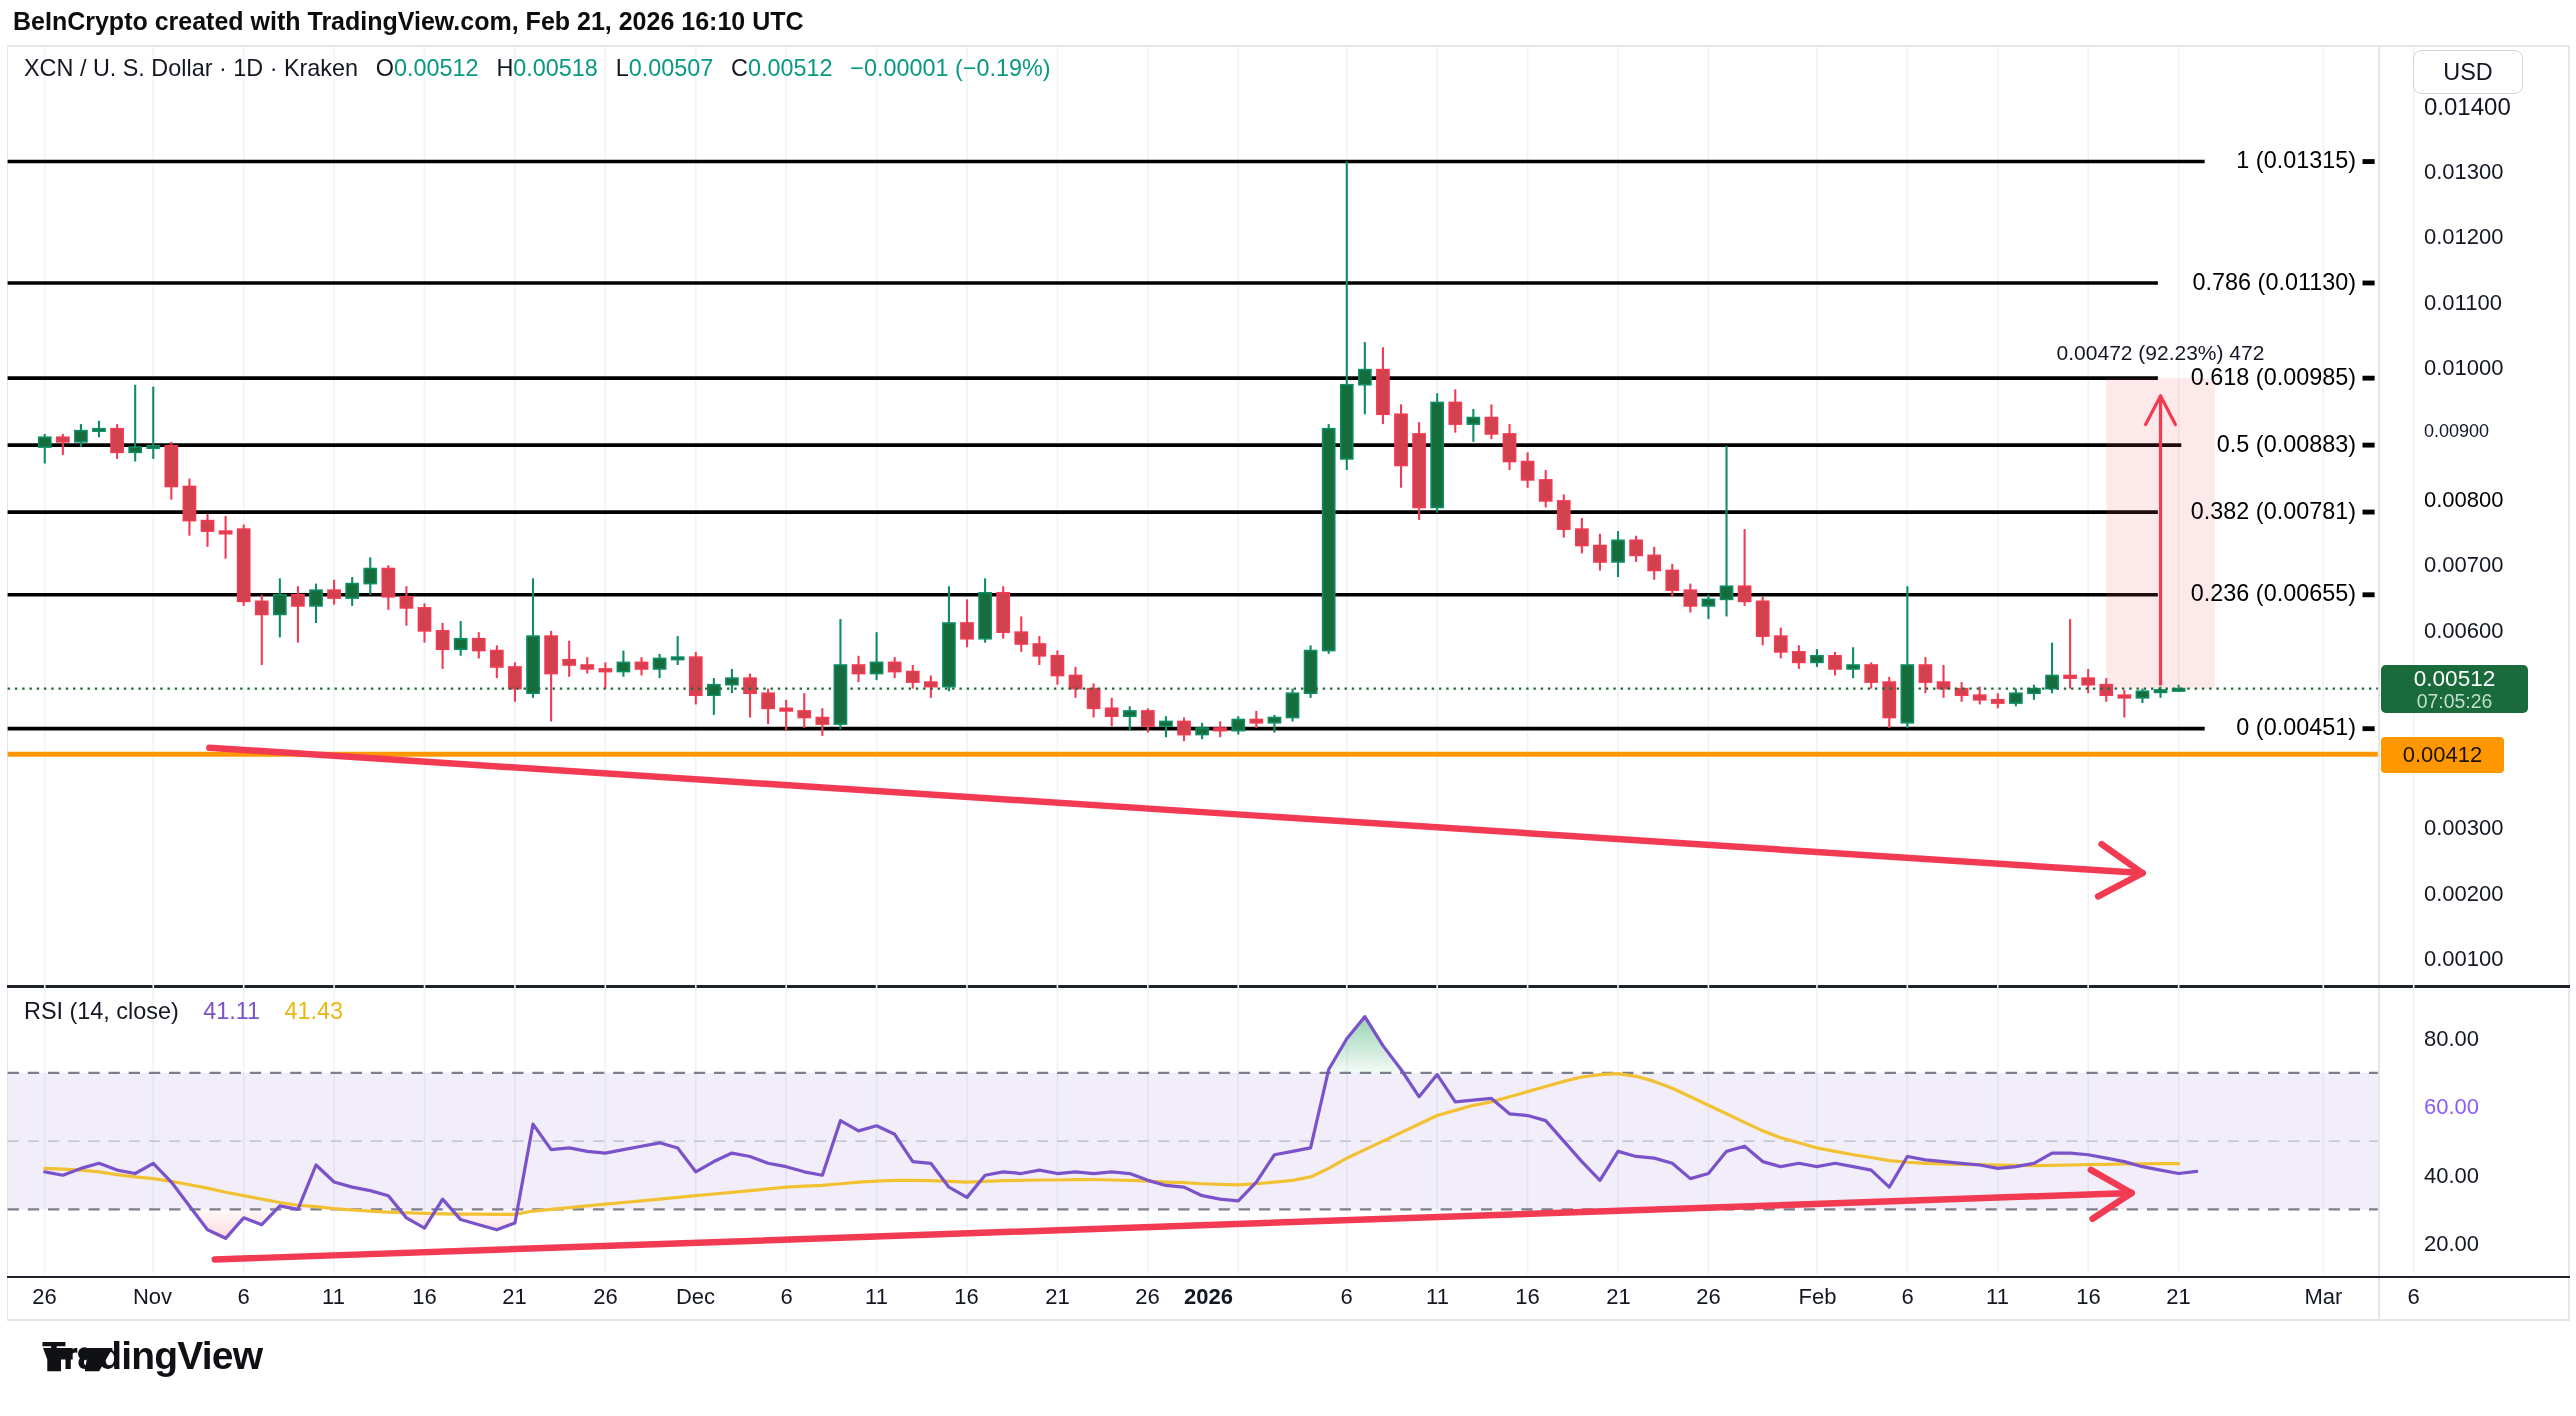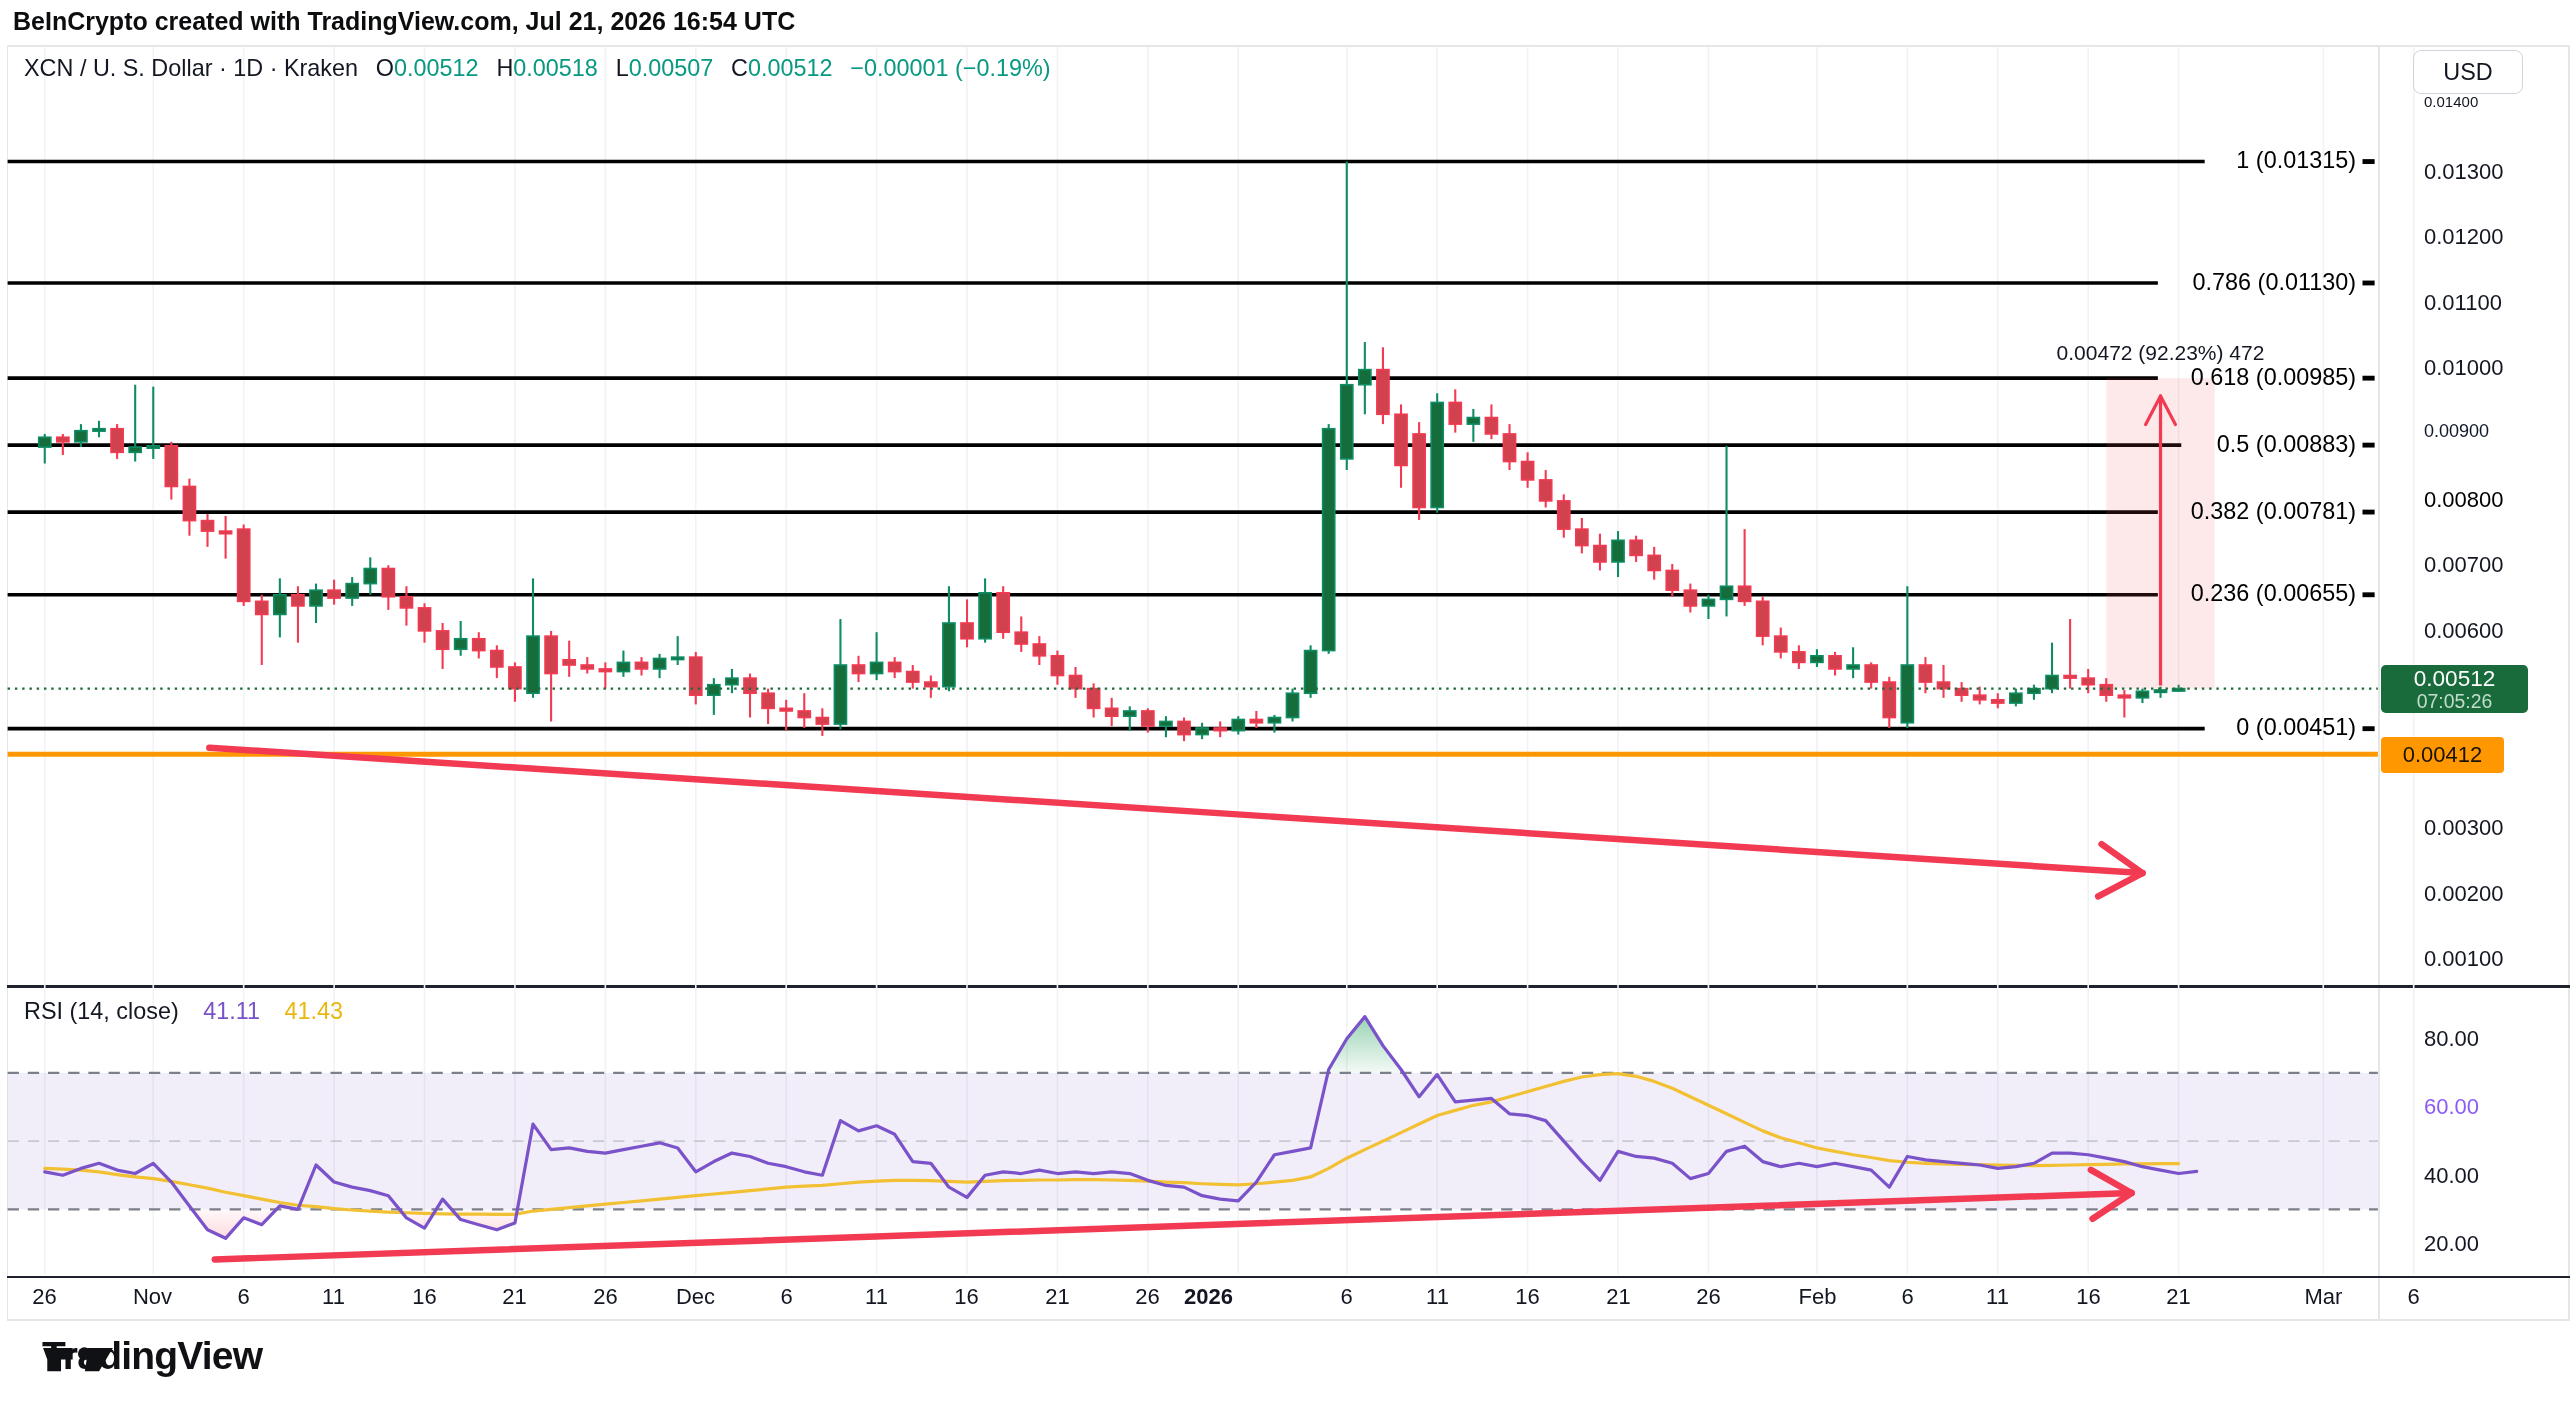--- a/index.html
+++ b/index.html
@@ -29,21 +29,21 @@
   #measure-note{font-size:21px;color:#131722;width:339px;text-align:center;}
   #watermark{left:42px;top:1334px;display:flex;align-items:center;gap:14.5px;}
   #watermark .wm-text{font-size:39px;font-weight:700;color:#101114;letter-spacing:-0.8px;}
   svg{position:absolute;left:0;top:0;}
 </style>
 </head>
 <body>
 
 <div id="stage">
 
-  <div class="abs" id="header-title">BeInCrypto created with TradingView.com, Jul 21, 2026 16:54 UTC</div>
+  <div class="abs" id="header-title">BeInCrypto created with TradingView.com, Feb 21, 2026 16:10 UTC</div>
 
   <div class="abs frame-line" style="left:6.5px;top:45px;width:2563px;height:1.6px;"></div>
   <div class="abs frame-line" style="left:6.5px;top:45px;width:1.6px;height:1274px;"></div>
   <div class="abs frame-line" style="left:2568px;top:45px;width:1.6px;height:1274px;"></div>
   <div class="abs frame-line" style="left:2378px;top:45px;width:1.6px;height:1274px;"></div>
   <div class="abs dark-line" style="left:6.5px;top:985px;width:2563px;height:3.2px;"></div>
   <div class="abs dark-line" style="left:6.5px;top:1276px;width:2563px;height:2.4px;"></div>
   <div class="abs frame-line" style="left:6.5px;top:1319px;width:2563px;height:1.6px;"></div>
 
   <svg id="chart-svg" width="2576" height="1416" viewBox="0 0 3190 1754">
@@ -371,21 +371,21 @@
   <div class="abs" id="rsi-legend">
     <span>RSI (14, close)</span>
     <span class="v1">41.11</span>
     <span class="v2">41.43</span>
   </div>
 
   <div class="abs" id="measure-note" style="left:1991px;top:341px;">0.00472 (92.23%) 472</div>
 
   <div class="abs" id="usd-button">USD</div>
   <div id="labels-layer" class="abs" style="left:0;top:0;width:2576px;height:1416px;pointer-events:none;">
-      <div style="position: absolute; left: 2424px; top: 93px; font-size: 15px; color: rgb(19, 23, 34);">0.01400</div>
+      <div style="position: absolute; left: 2424px; top: 93px; font-size: 24px; color: rgb(19, 23, 34);">0.01400</div>
       <div style="position: absolute; left: 2424px; top: 159px; font-size: 22px; color: rgb(19, 23, 34);">0.01300</div>
       <div style="position: absolute; left: 2424px; top: 224px; font-size: 22px; color: rgb(19, 23, 34);">0.01200</div>
       <div style="position: absolute; left: 2424px; top: 290px; font-size: 22px; color: rgb(19, 23, 34);">0.01100</div>
       <div style="position: absolute; left: 2424px; top: 355px; font-size: 22px; color: rgb(19, 23, 34);">0.01000</div>
       <div style="position: absolute; left: 2424px; top: 421px; font-size: 18px; color: #0f172a; text-align: center;">0.00900</div>
       <div style="position: absolute; left: 2424px; top: 487px; font-size: 22px; color: #000000;">0.00800</div>
       <div style="position: absolute; left: 2424px; top: 552px; font-size: 22px; color: rgb(19, 23, 34);">0.00700</div>
       <div style="position: absolute; left: 2424px; top: 618px; font-size: 22px; color: rgb(19, 23, 34);">0.00600</div>
       <div style="position: absolute; left: 2424px; top: 684px; font-size: 22px; color: rgb(19, 23, 34);">0.00500</div>
       <div style="position: absolute; left: 2424px; top: 749px; font-size: 22px; color: rgb(19, 23, 34);">0.00400</div>

